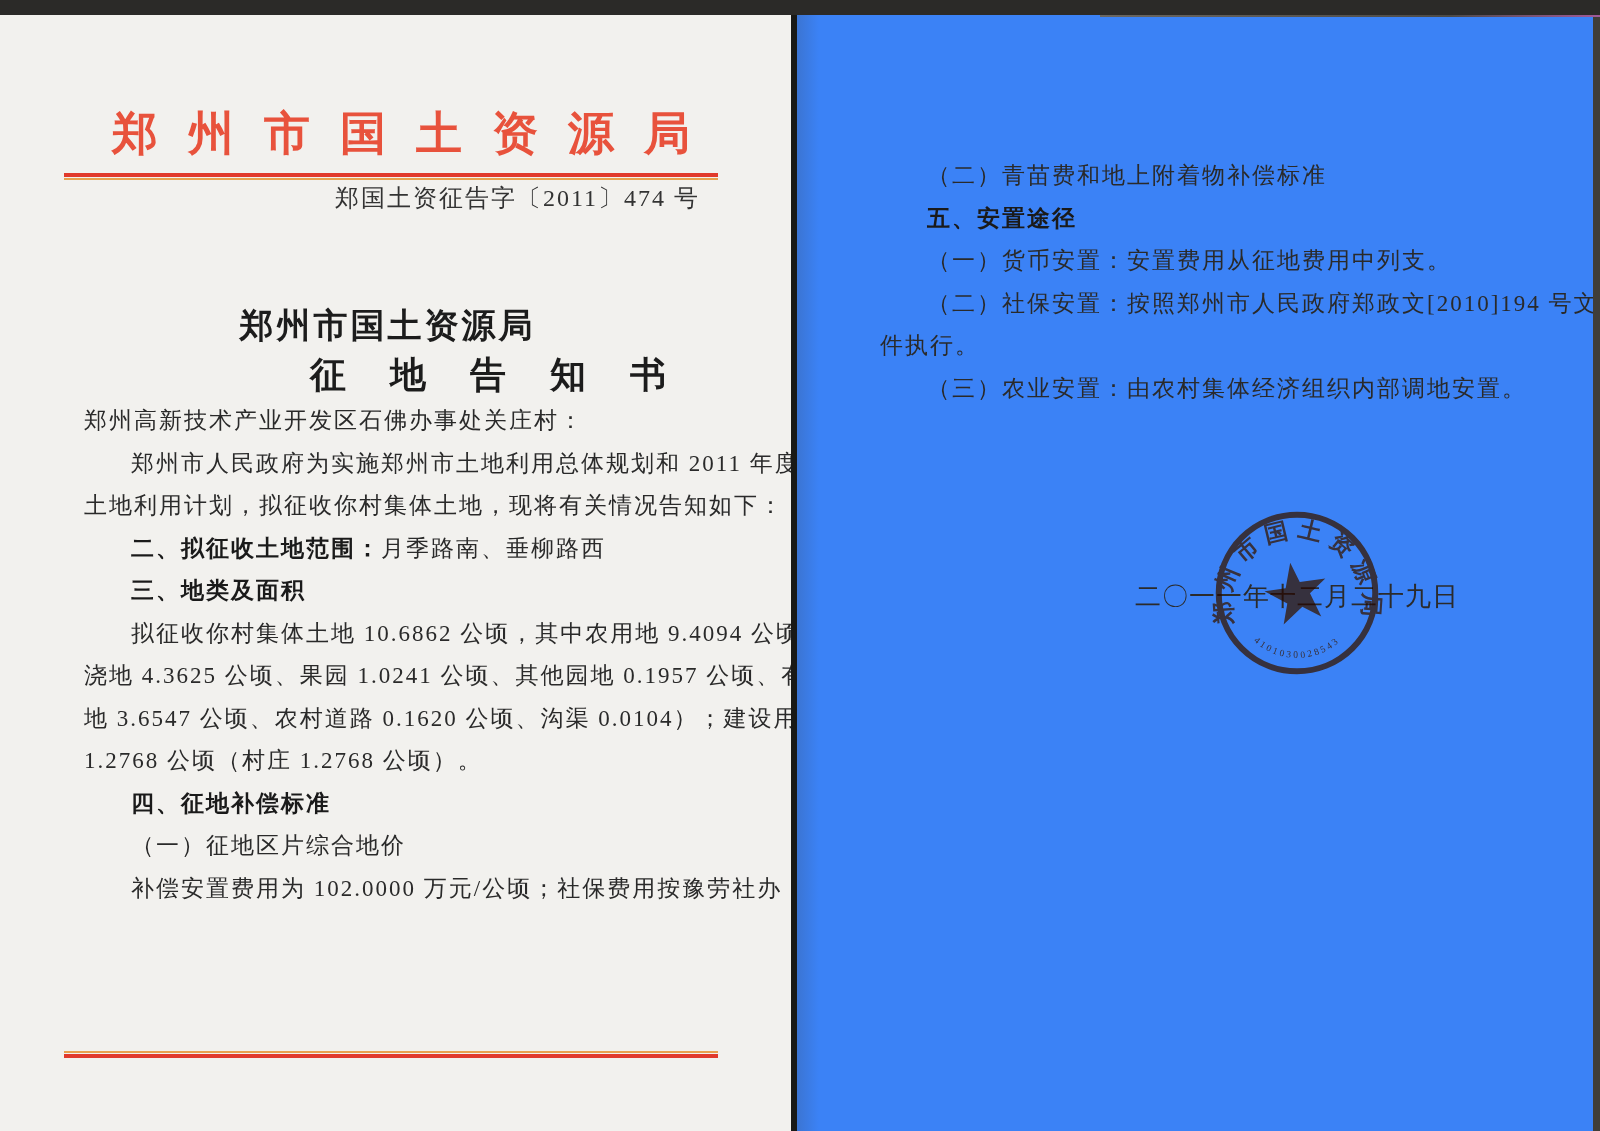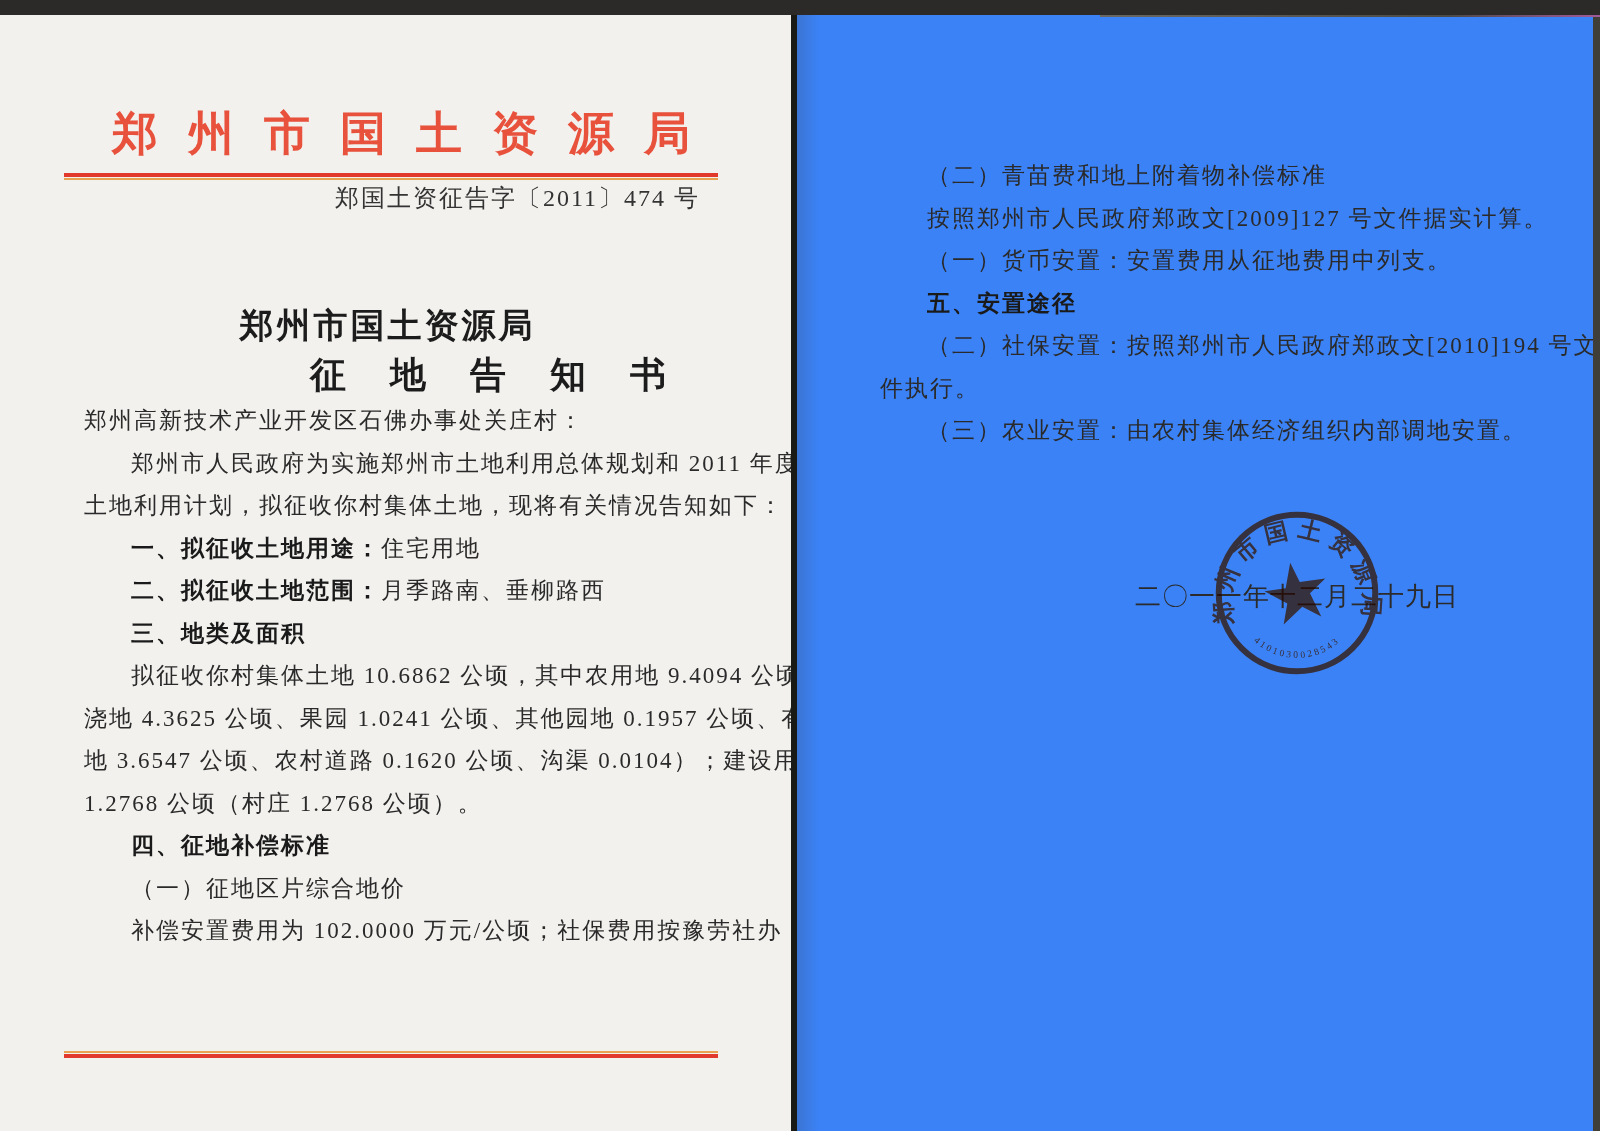--- a/index.html
+++ b/index.html
@@ -76,21 +76,20 @@
 
     <div class="doc-number">郑国土资征告字〔2011〕474 号</div>
 
     <div class="title1">郑州市国土资源局</div>
     <div class="title2">征地告知书</div>
 
     <div class="bodytext" id="body-left">
         <div class="line"><span>郑州高新技术产业开发区石佛办事处关庄村：</span></div>
         <div class="line indent"><span>郑州市人民政府为实施郑州市土地利用总体规划和 2011 年度</span></div>
         <div class="line"><span>土地利用计划，拟征收你村集体土地，现将有关情况告知如下：</span></div>
-        <div class="line indent"><span class="b">一、拟征收土地用途：</span><span>住宅用地</span></div>
         <div class="line indent"><span class="b">二、拟征收土地范围：</span><span>月季路南、垂柳路西</span></div>
         <div class="line indent"><span class="b">三、地类及面积</span></div>
         <div class="line indent"><span>拟征收你村集体土地 10.6862 公顷，其中农用地 9.4094 公顷（水</span></div>
         <div class="line"><span>浇地 4.3625 公顷、果园 1.0241 公顷、其他园地 0.1957 公顷、有林</span></div>
         <div class="line"><span>地 3.6547 公顷、农村道路 0.1620 公顷、沟渠 0.0104）；建设用地</span></div>
         <div class="line"><span>1.2768 公顷（村庄 1.2768 公顷）。</span></div>
         <div class="line indent"><span class="b">四、征地补偿标准</span></div>
         <div class="line indent"><span>（一）征地区片综合地价</span></div>
         <div class="line indent"><span>补偿安置费用为  102.0000  万元/公顷；社保费用按豫劳社办</span></div>
       </div>
@@ -99,23 +98,22 @@
       <div class="orange"></div>
       <div class="red"></div>
     </div>
   </div>
 
   <div id="divider"></div>
 
   <div class="page" id="page-right">
     <div class="bodytext" id="body-right">
         <div class="line indent"><span>（二）青苗费和地上附着物补偿标准</span></div>
-        <div class="line indent"><span>按照郑州市人民政府郑政文[2009]127 号文件据实计算。</span></div>
+        <div class="line indent"><span class="b">五、安置途径</span></div>
         <div class="line indent"><span>（一）货币安置：安置费用从征地费用中列支。</span></div>
-        <div class="line indent"><span class="b">五、安置途径</span></div>
         <div class="line indent"><span>（二）社保安置：按照郑州市人民政府郑政文[2010]194 号文</span></div>
         <div class="line"><span>件执行。</span></div>
         <div class="line indent"><span>（三）农业安置：由农村集体经济组织内部调地安置。</span></div>
       </div>
 
     <div class="issue-date">二〇一一年十二月二十九日</div>
 
     <svg class="seal" viewBox="0 0 200 200" xmlns="http://www.w3.org/2000/svg">
       <circle cx="100" cy="100" r="91" fill="none" stroke="#e5512f" stroke-width="7"></circle>
       <path id="sealArcTop" d="M 27,137 A 77,77 0 1 1 173,137" fill="none"></path>

